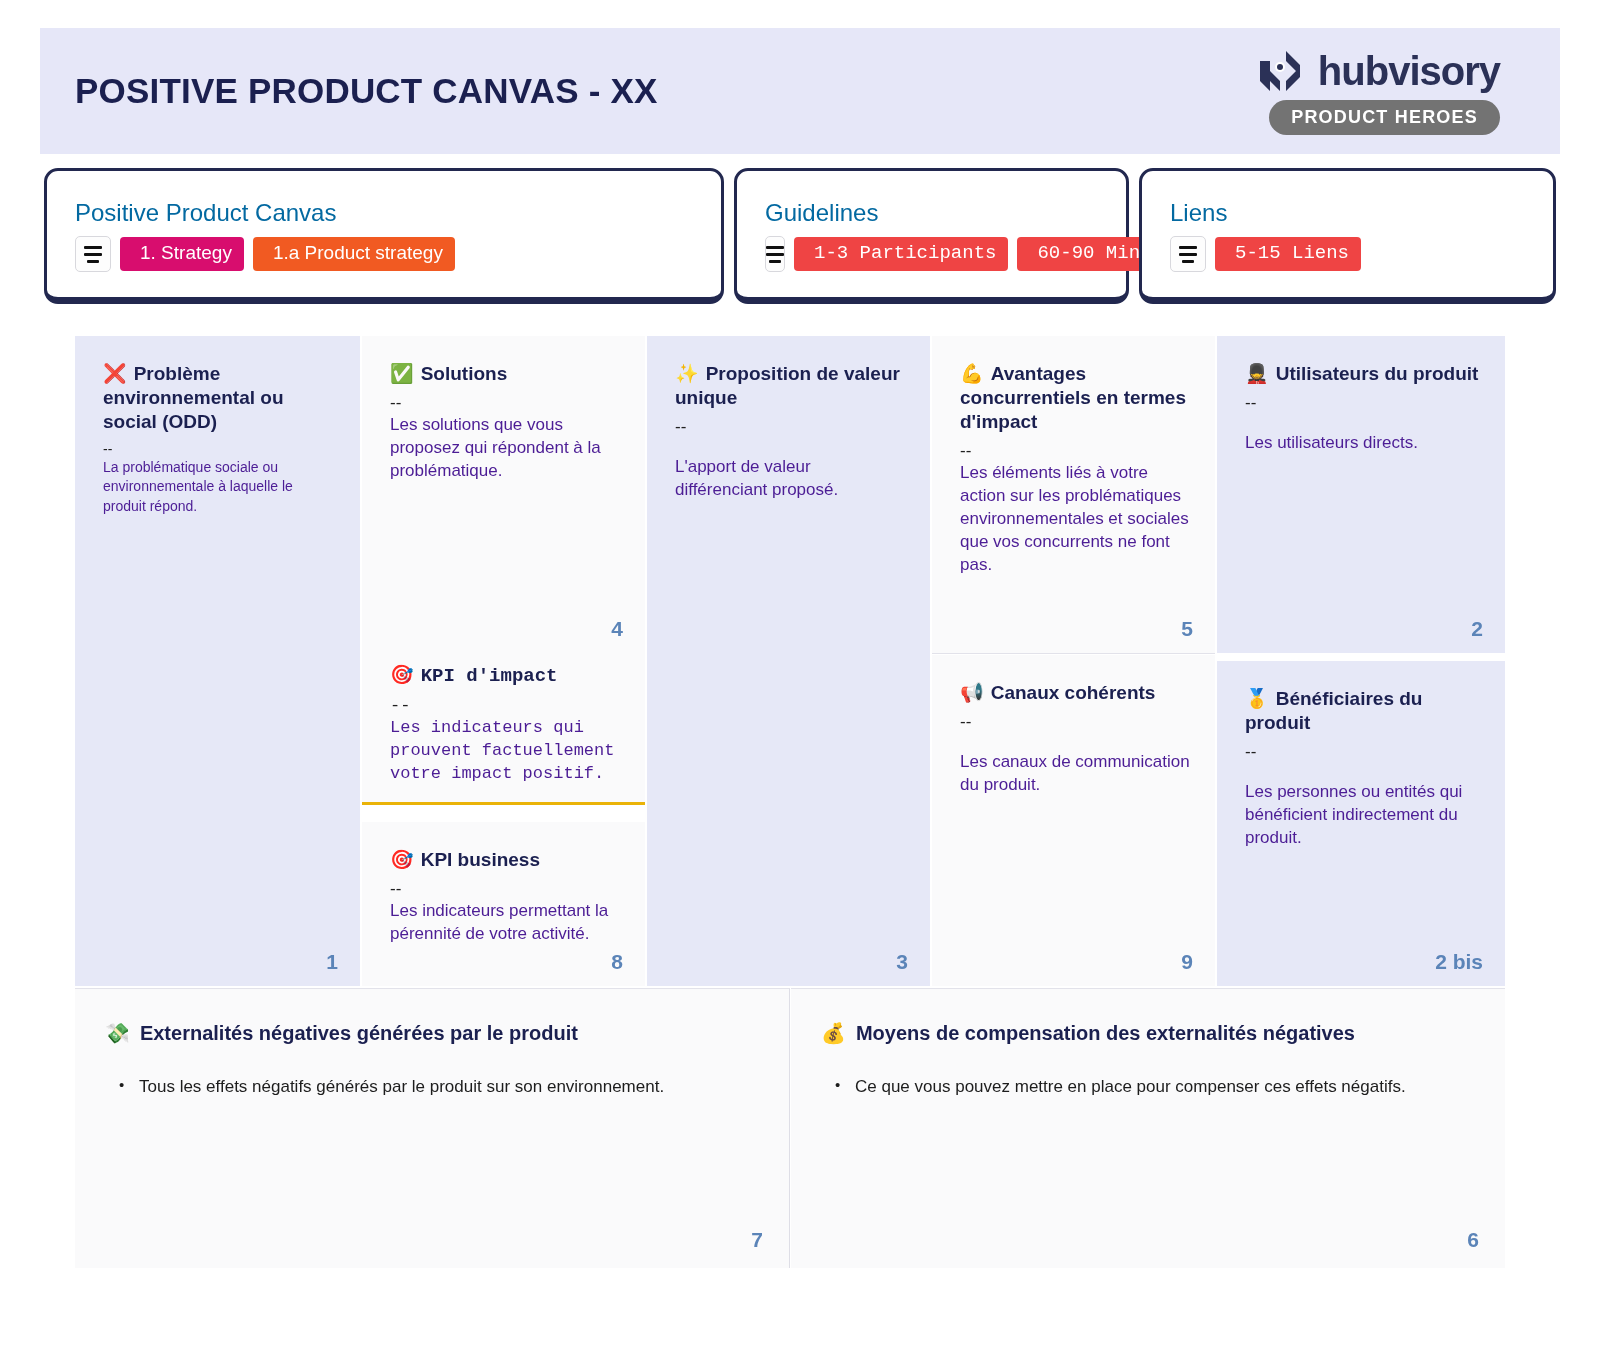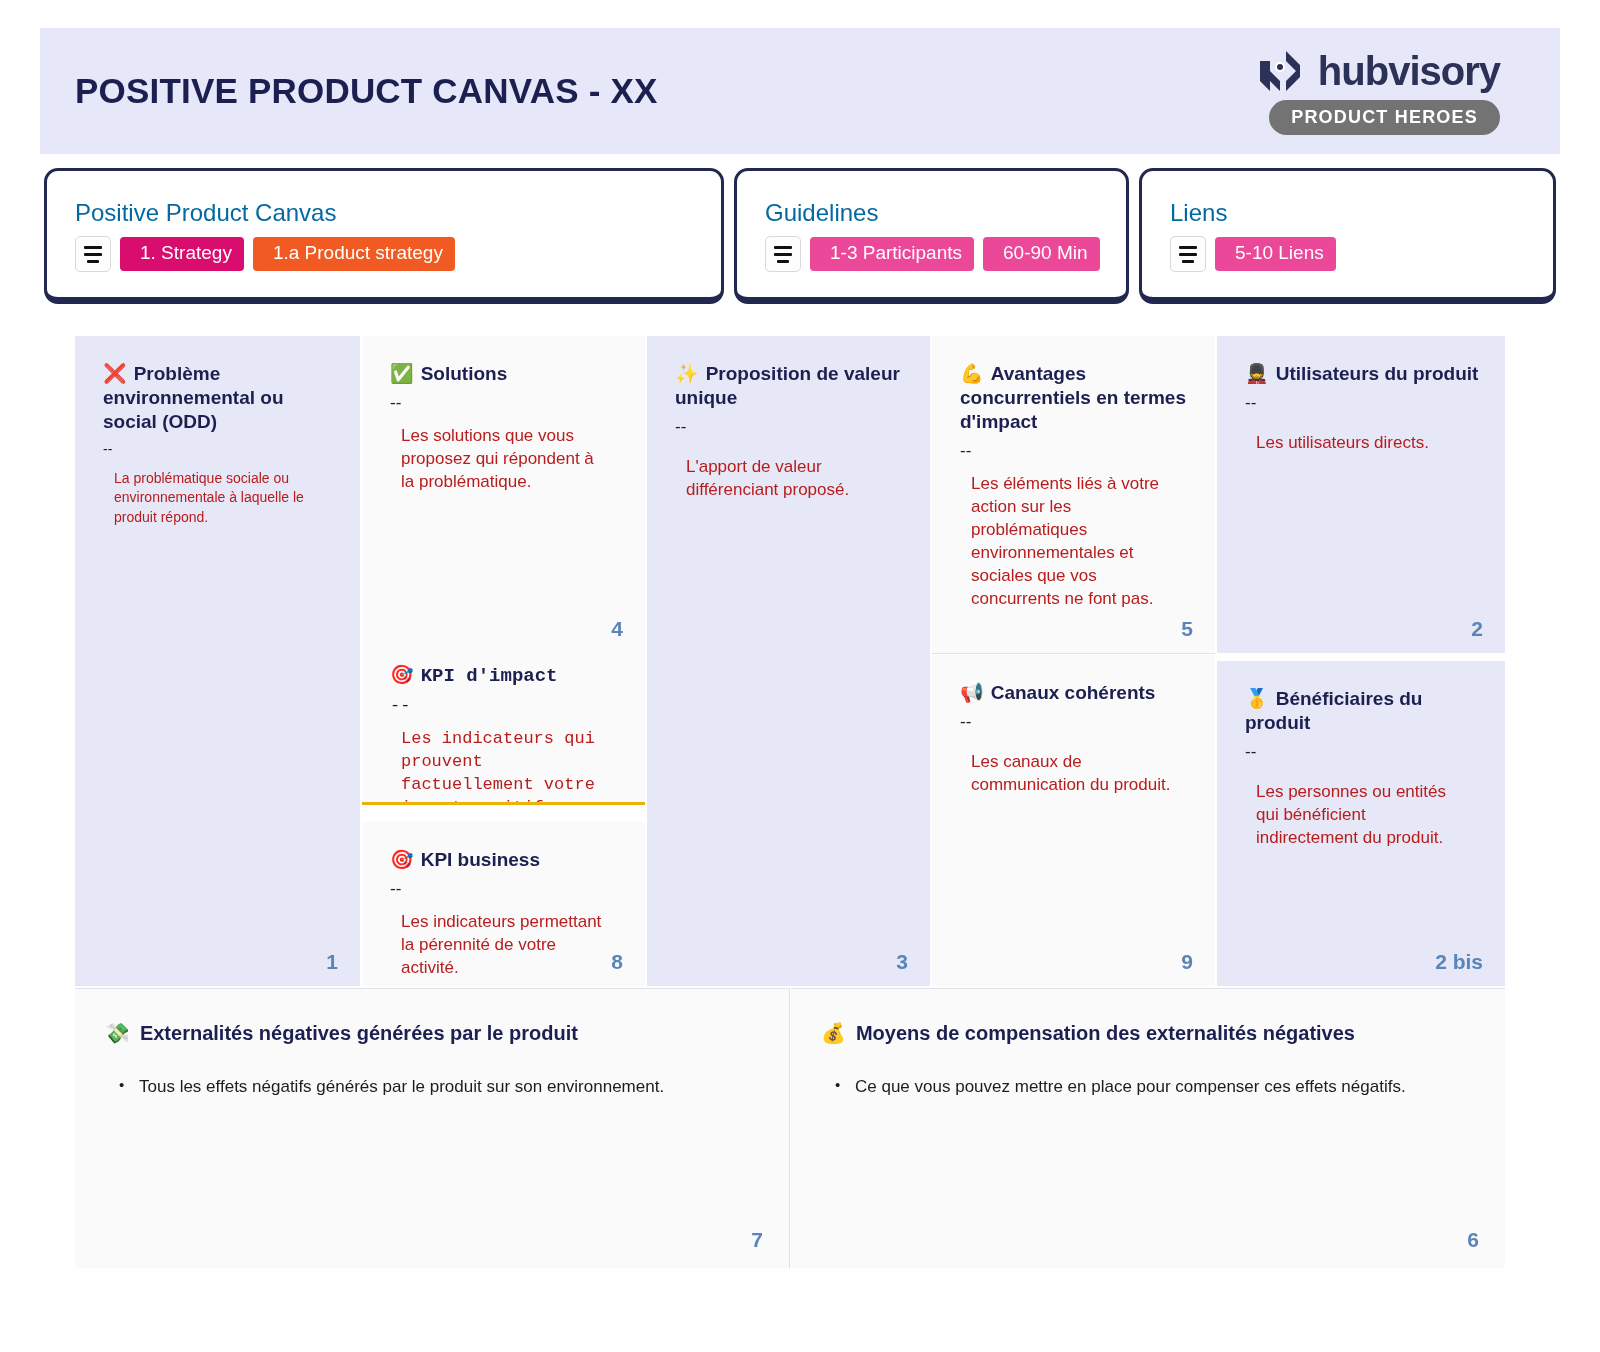--- a/index.html
+++ b/index.html
@@ -142,21 +142,21 @@
 
   .chip {
     display: inline-block;
     font-size: 19px;
     color: #ffffff;
     padding: 6px 12px 7px 20px;
     border-radius: 4px;
     line-height: 1.1;
     white-space: nowrap;
   }
-  .chip-dark { background: #ec4899; }
+  .chip-dark { background: #ef4444; font-family: Liberation Mono, monospace; }
 
   
   .grid-wrap {
     position: absolute;
     left: 75px;
     top: 336px;
     width: 1430px;
     height: 932px;
   }
 
@@ -187,23 +187,23 @@
     margin-right: 7px;
   }
   .cell-dash {
     font-size: 17px;
     color: #202020;
     line-height: 1.3;
     margin: 4px 0 0 0;
   }
   .cell-body {
     font-size: 17px;
-    color: #b91c1c;
+    color: #4c1d95;
     line-height: 1.35;
-    margin: 11px;
+    margin: 0;
   }
   .cell-body.small {
     font-size: 14px;
     line-height: 1.38;
   }
   .cell-dash.small { font-size: 14px; }
   .gap-dash { margin-bottom: 18px; }
 
   .cell-num {
     position: absolute;
@@ -323,21 +323,21 @@
     </div>
 
     <div class="info-card card-liens">
       <div class="info-card-title">Liens</div>
       <div class="chip-row">
         <span class="list-icon-box">
             <i></i>
             <i></i>
             <i></i>
           </span>
-        <span class="chip chip-dark">5-10 Liens</span>
+        <span class="chip chip-dark">5-15 Liens</span>
       </div>
     </div>
   </div>
 
   <div class="grid-wrap">
 
     <div class="grid-top">
 
       <div class="cell lav" style="left:0px; top:0px; width:285px; height:650px;">
         <div class="cell-title">

